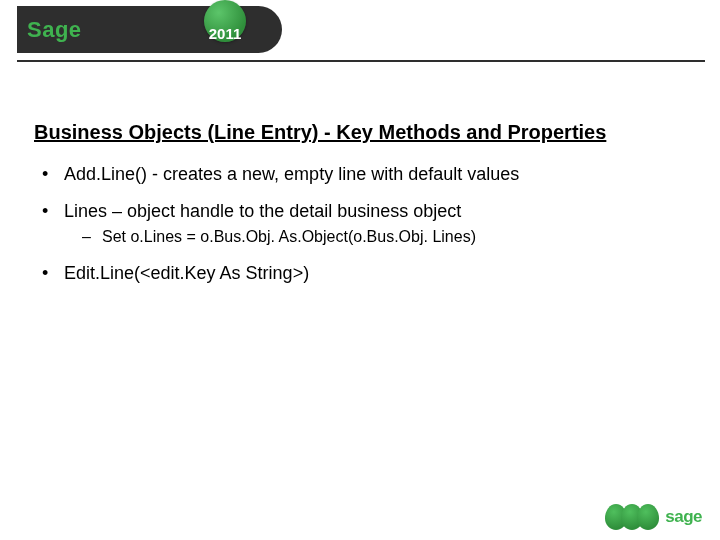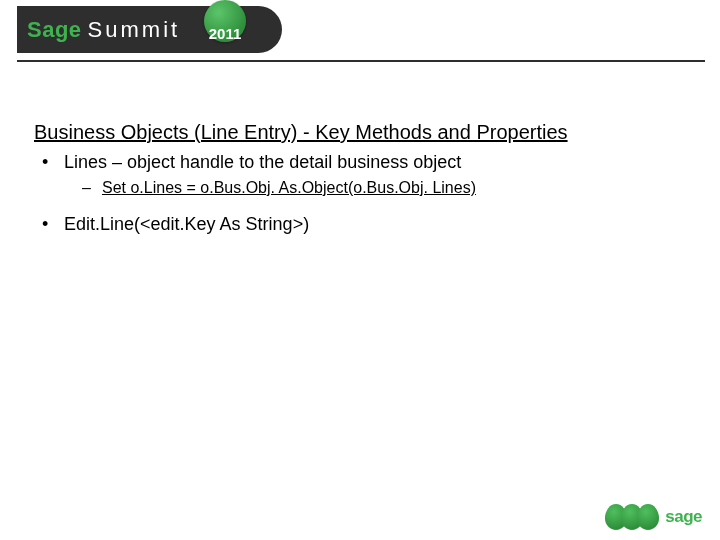--- a/index.html
+++ b/index.html
@@ -68,25 +68,25 @@
     background: #2e2e2e;
   }
   .content {
     position: absolute;
     left: 34px;
     top: 120px;
     width: 648px;
   }
   .title {
     font-size: 20px;
-    font-weight: normal;
+    font-weight: bold;
     color: #000;
     text-decoration: underline;
     line-height: 1.25;
-    margin-bottom: 6px;
+    margin-bottom: 18px;
   }
   ul.top {
     list-style: none;
     padding: 0;
     margin: 0;
     font-size: 18px;
     color: #000;
   }
   ul.top > li {
     position: relative;
@@ -105,21 +105,20 @@
     list-style: none;
     padding: 0;
     margin: 4px 0 0 18px;
     font-size: 16px;
   }
   ul.sub > li {
     position: relative;
     padding-left: 20px;
     margin-bottom: 4px;
     line-height: 1.3;
-    text-decoration: underline;
   }
   ul.sub > li::before {
     content: "–";
     position: absolute;
     left: 0;
     top: 0;
   }
   .footer-logo {
     position: absolute;
     right: 18px;
@@ -142,31 +141,33 @@
     margin-left: 6px;
     letter-spacing: -0.5px;
   }
 </style>
 </head>
 <body>
 
 <div class="header">
   <div class="header-dark">
     <span class="sage">Sage</span>
-    <span class="summit">Summit</span>
   </div>
   <div class="year-badge">
     <span>2011</span>
   </div>
   <div class="header-line"></div>
 </div>
 
 <div class="content">
   <div class="title">Business Objects (Line Entry) - Key Methods and Properties</div>
   <ul class="top">
+    <li>
+      <span>Add.Line()  - creates a new, empty line with default values</span>
+    </li>
     <li>
       <span>Lines – object handle to the detail business object</span>
       <ul class="sub">
         <li>
           <span>Set o.Lines = o.Bus.Obj. As.Object(o.Bus.Obj. Lines)</span>
         </li>
       </ul>
     </li>
     <li>
       <span>Edit.Line(&lt;edit.Key As String&gt;)</span>

